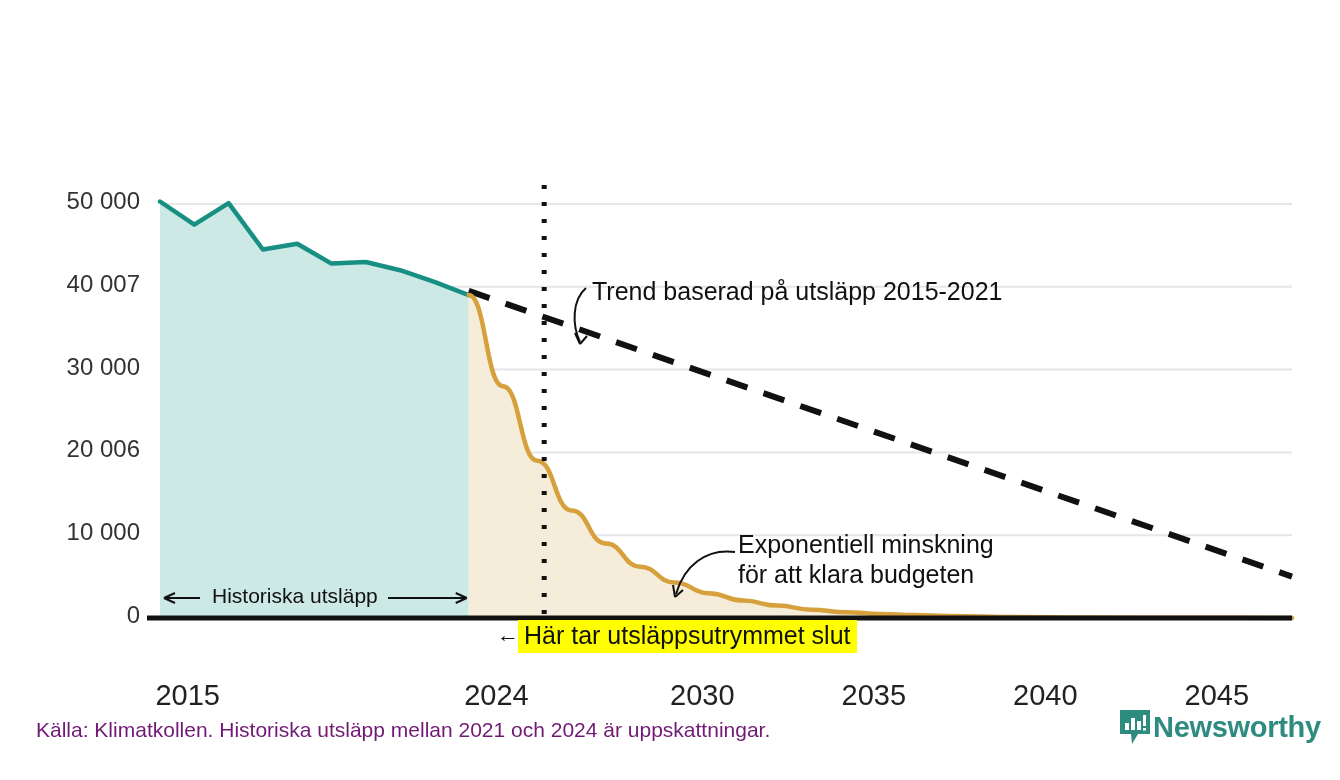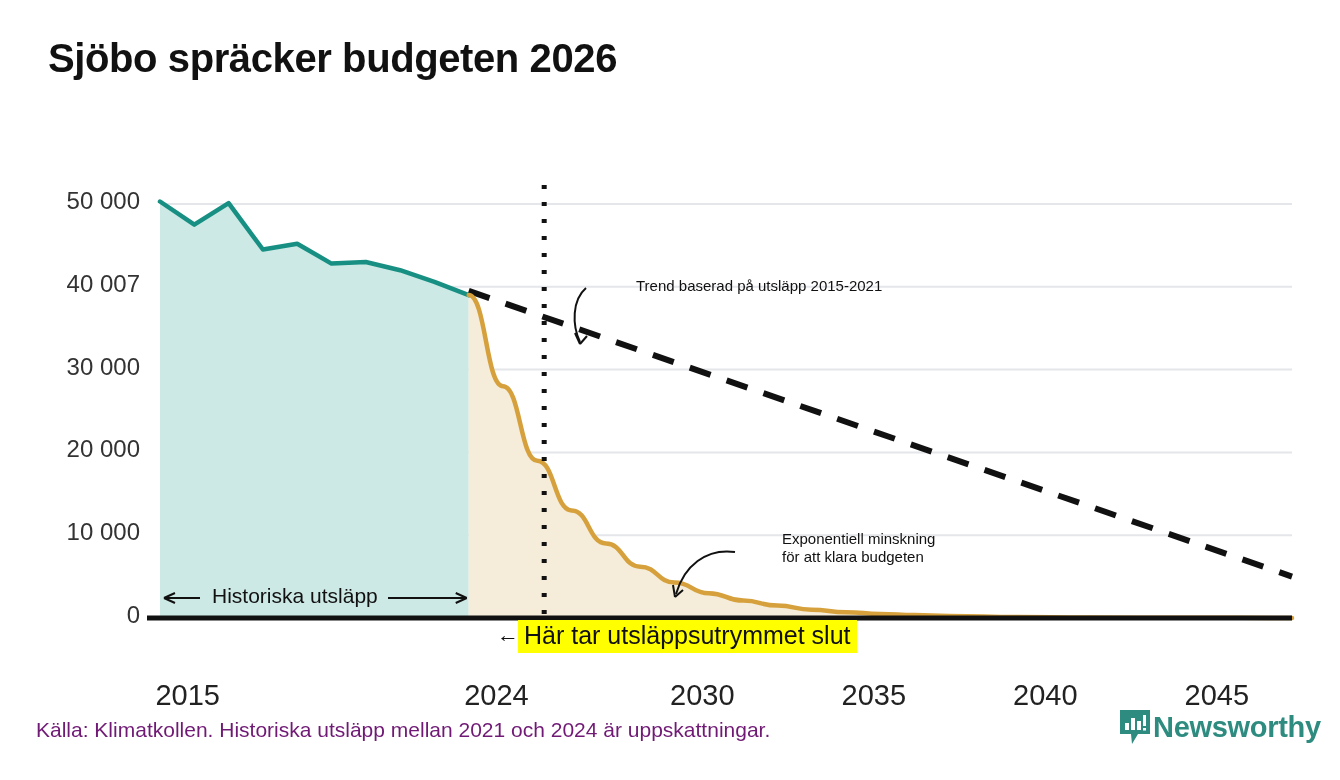--- a/index.html
+++ b/index.html
@@ -37,23 +37,22 @@
     width:120px;
   }
   .xtick{
     position:absolute;
     font-size:29px;color:#222;
     text-align:right;width:120px;
     top:679px;
   }
 
   .annot{
-    position:absolute;font-size:15px;color:#111;line-height:1.18;
+    position:absolute;font-size:25px;color:#111;line-height:1.18;
     white-space:nowrap;
-    margin-left:44px;
   }
   .annot-trend{left:592px;top:277px;}
   .annot-exp{left:738px;top:530px;}
 
   .bracket-label{
     position:absolute;left:206px;top:584px;
     font-size:21px;color:#111;background:transparent;
     padding:0 6px;white-space:nowrap;
   }
 
@@ -82,21 +81,20 @@
   .logo-text{
     font-size:29px;font-weight:bold;color:#2e8b7f;
     letter-spacing:-0.3px;
   }
 </style>
 </head>
 <body>
 
 <div class="chart-root">
 
-  <div class="title">Sjöbo spräcker budgeten 2026</div>
 
   <svg class="plot" id="plot-svg" viewBox="0 0 1340 780">
     <g id="gridlines">
         <line x1="160" y1="535.2" x2="1292" y2="535.2" stroke="#e4e6ea" stroke-width="2"></line>
         <line x1="160" y1="452.4" x2="1292" y2="452.4" stroke="#e4e6ea" stroke-width="2"></line>
         <line x1="160" y1="369.6" x2="1292" y2="369.6" stroke="#e4e6ea" stroke-width="2"></line>
         <line x1="160" y1="286.79999999999995" x2="1292" y2="286.79999999999995" stroke="#e4e6ea" stroke-width="2"></line>
         <line x1="160" y1="204" x2="1292" y2="204" stroke="#e4e6ea" stroke-width="2"></line>
       </g>
     <g id="estimate-marker">
@@ -133,21 +131,21 @@
         <path d="M586 288 C572 300, 572 325, 580 342" stroke="#111" stroke-width="2" fill="none"></path>
         <path d="M580 344 l-5 -11 M580 344 l7 -8" stroke="#111" stroke-width="2" fill="none"></path>
         <path d="M735 552 C706 548, 684 566, 676 594" stroke="#111" stroke-width="2" fill="none"></path>
         <path d="M675 597 l-2 -12 M675 597 l8 -7" stroke="#111" stroke-width="2" fill="none"></path>
       </g>
   </svg>
 
   <div id="ytick-layer">
       <div class="ytick" style="left: 20px; top: 601px;">0</div>
       <div class="ytick" style="left: 20px; top: 518.2px;">10 000</div>
-      <div class="ytick" style="left: 20px; top: 435.4px;">20 000</div>
+      <div class="ytick" style="left: 20px; top: 435.4px;">20 006</div>
       <div class="ytick" style="left: 20px; top: 352.6px;">30 000</div>
       <div class="ytick" style="left: 20px; top: 269.8px;">40 007</div>
       <div class="ytick" style="left: 20px; top: 187px;">50 000</div>
     </div>
 
   <div id="xtick-layer">
       <div class="xtick" style="left: 100px;">2015</div>
       <div class="xtick" style="left: 408.727px;">2024</div>
       <div class="xtick" style="left: 614.545px;">2030</div>
       <div class="xtick" style="left: 786.061px;">2035</div>

